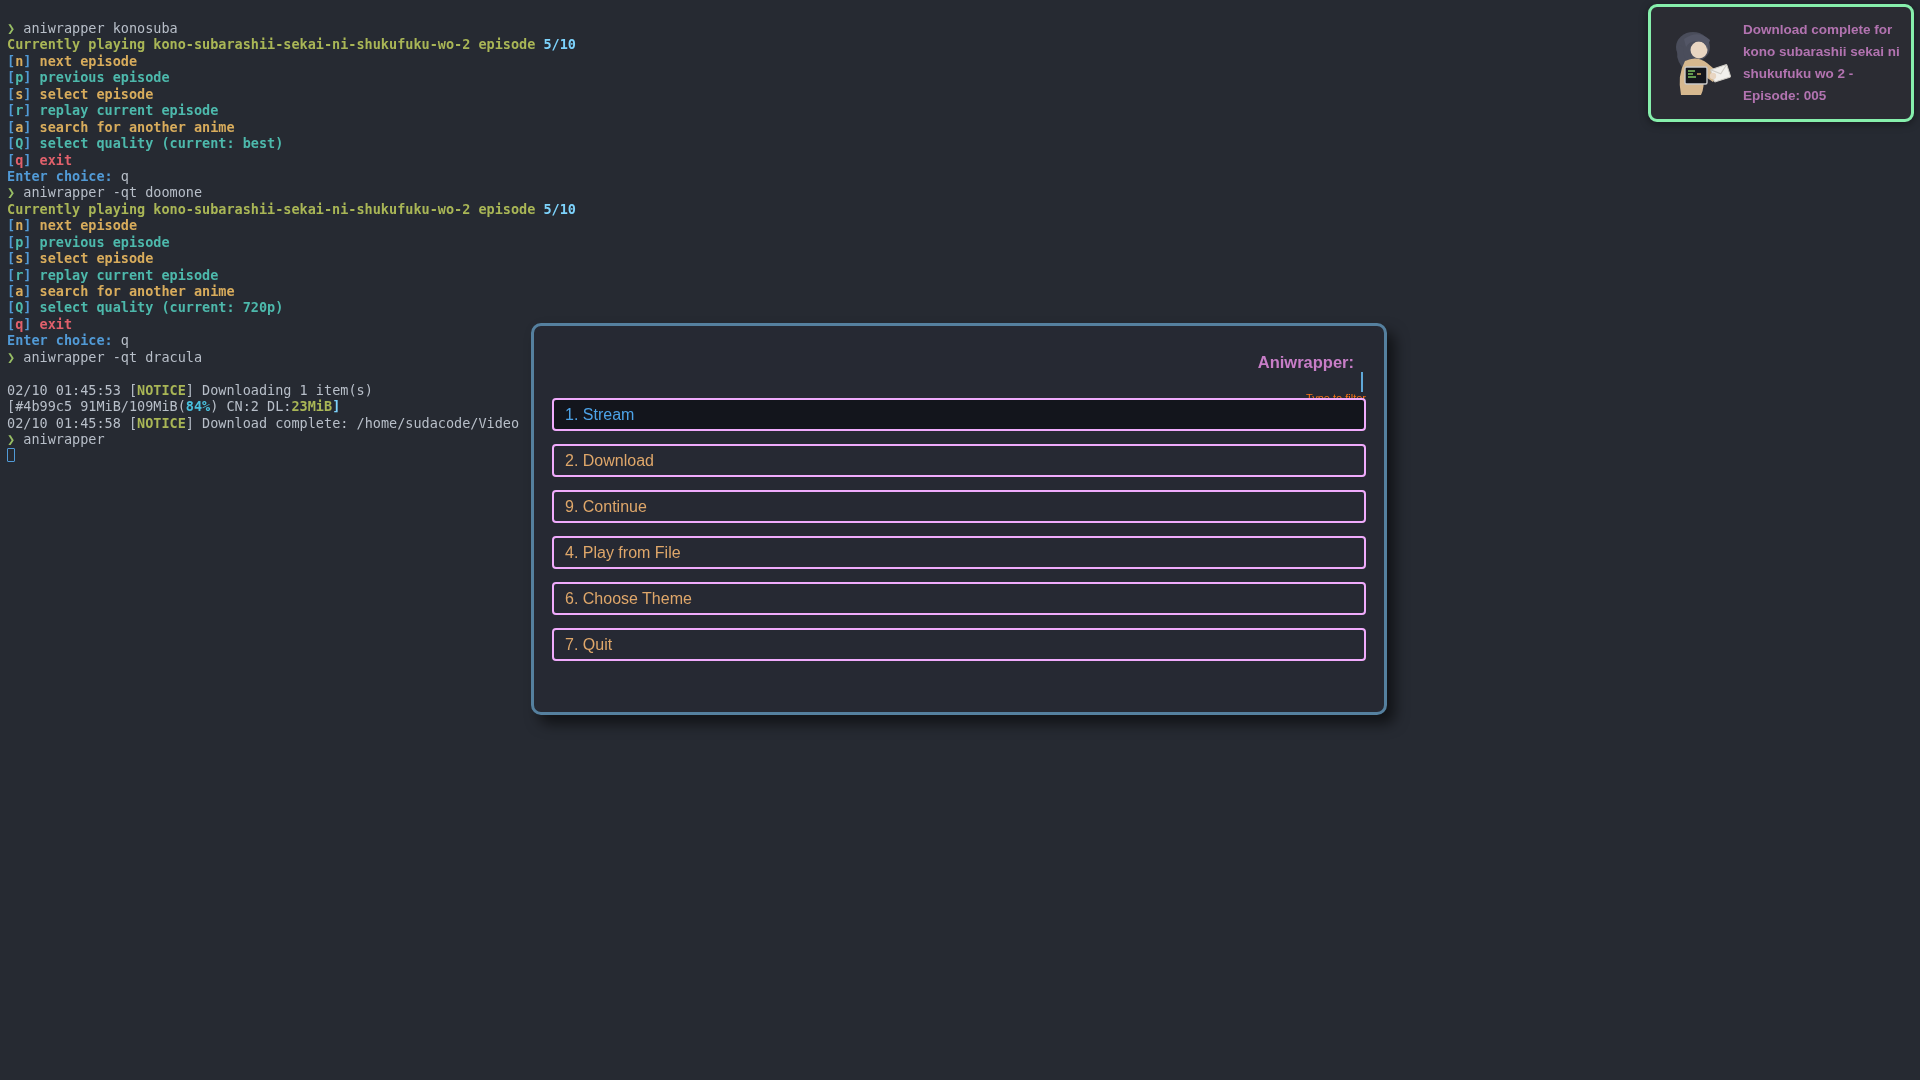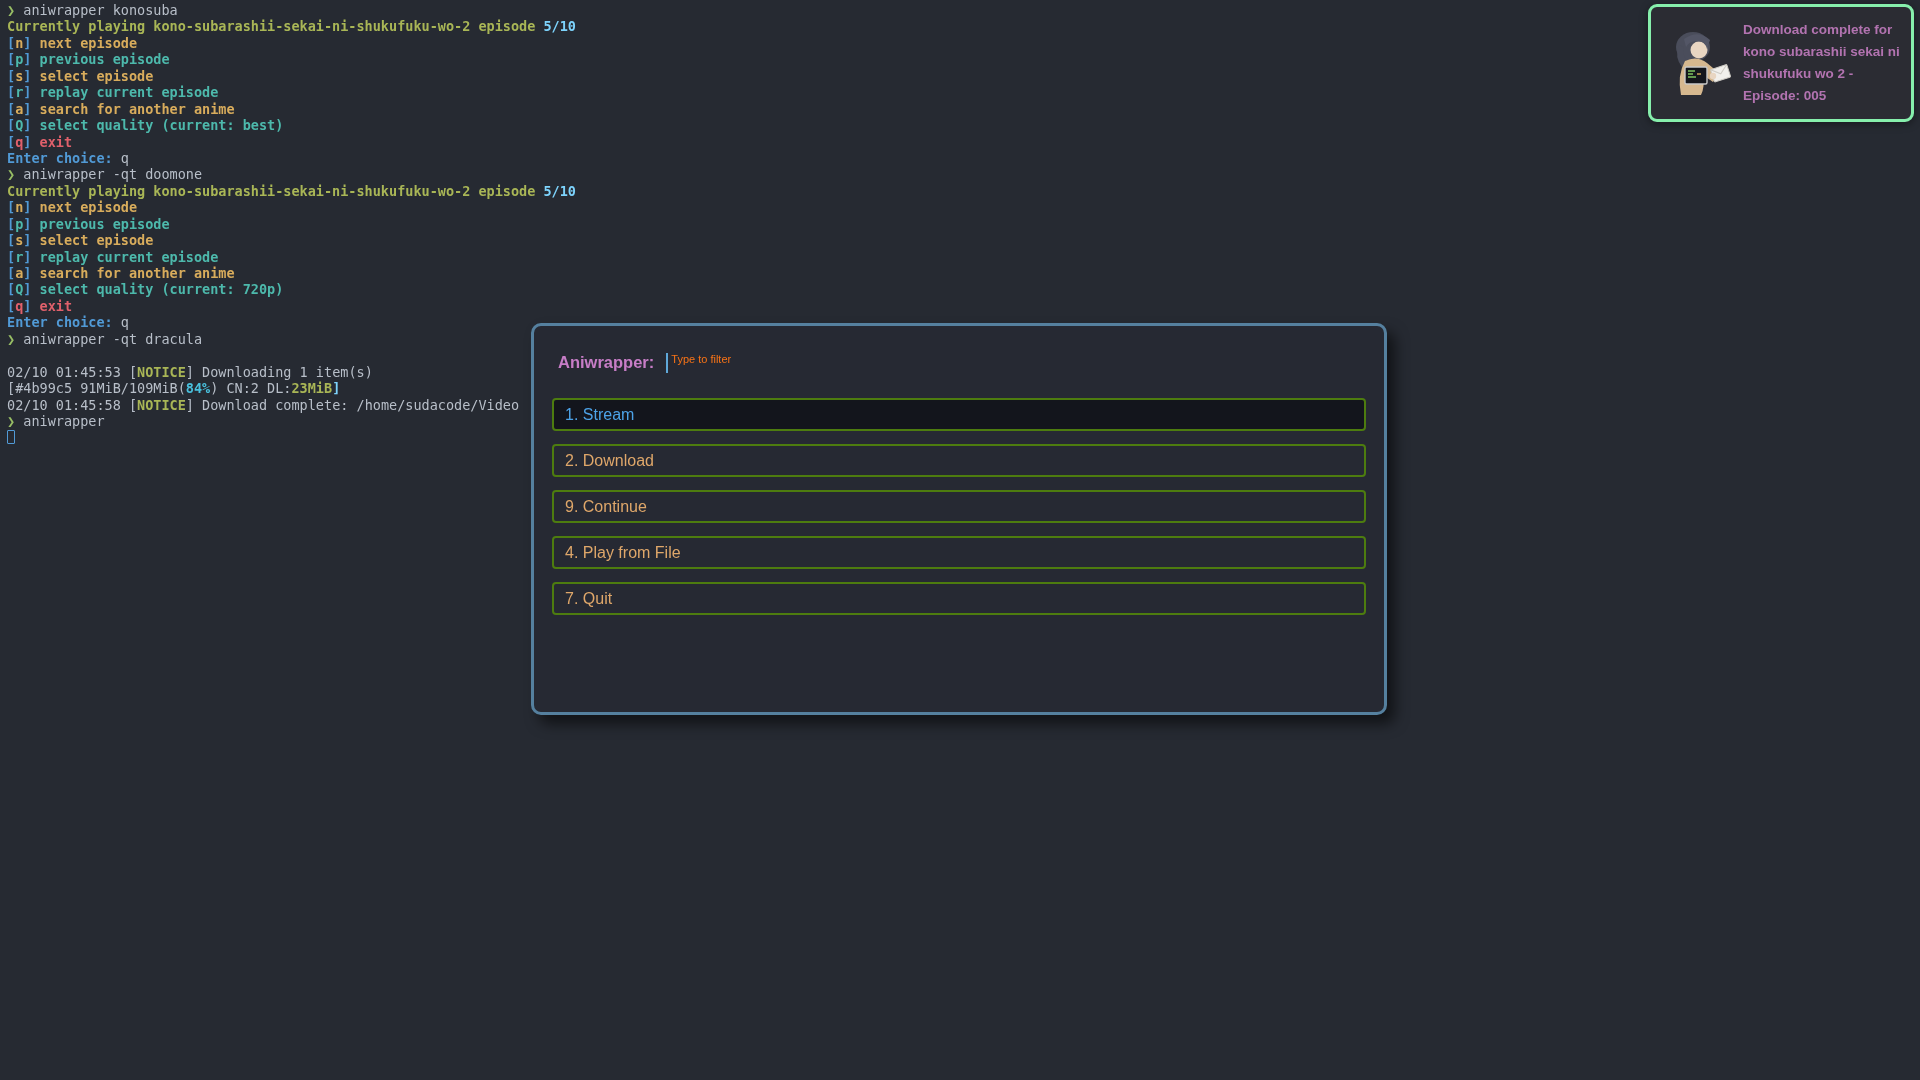--- a/index.html
+++ b/index.html
@@ -1,20 +1,20 @@
 <!DOCTYPE html>
 <html><head>
 <meta charset="utf-8">
 <style>
   html,body{margin:0;padding:0;background:#262a32;width:1920px;height:1080px;overflow:hidden;}
   #desktop{position:relative;width:1920px;height:1080px;background:#262a32;}
 
   
   #terminal{
-    position:absolute;left:7px;top:2px;width:1910px;
+    position:absolute;left:7px;top:20px;width:1910px;
     font-family:"DejaVu Sans Mono",monospace;
     font-size:13.5px;line-height:16.45px;
     color:#b8bfc9;white-space:pre;
   }
   .tline{height:16.45px;}
   .c-fg{color:#b8bfc9;}
   .c-green{color:#98be65;font-weight:bold;}
   .c-yellowgreen{color:#a9b656;font-weight:bold;margin-top:16px;}
   .c-magenta{color:#7dd3fc;font-weight:bold;}
   .c-blue{color:#519ad6;font-weight:bold;}
@@ -30,28 +30,28 @@
 
   
   #rofi{
     position:absolute;left:531px;top:323px;width:856px;height:392px;
     box-sizing:border-box;background:#262933;
     border:3px solid #55809f;border-radius:10px;
     box-shadow:8px 9px 14px rgba(0,0,0,0.55);
     padding:0 18px;z-index:10;
     font-family:"Liberation Sans",sans-serif;
   }
-  #rofi-promptrow{display:flex;align-items:flex-start;margin-top:27px;height:24px;padding-left:6px;}
+  #rofi-promptrow{display:flex;align-items:flex-end;margin-top:27px;height:24px;padding-left:6px;flex-direction:column;}
   #rofi-prompt{color:#c77dc7;font-size:16.5px;font-weight:600;margin-right:12px;}
   #rofi-caret{width:2px;height:20px;background:#5fa8d9;margin-right:3px;flex:none;}
   #rofi-placeholder{color:#f97316;font-size:11px;}
   #rofi-list{margin-top:21px;display:flex;flex-direction:column;gap:13px;}
   .rofi-row{
     height:33px;box-sizing:border-box;
-    border:2px solid #4d7c0f;border-radius:4px;
+    border:2px solid #f0abfc;border-radius:4px;
     background:#262933;color:#dfa76a;
     display:flex;align-items:center;padding-left:11px;
     font-size:16px;
   }
   .rofi-row.selected{background:#13151c;color:#4da3e8;}
 
   
   #notif{
     position:absolute;left:1648px;top:4px;width:266px;height:118px;
     box-sizing:border-box;background:#2b2c33;
@@ -83,20 +83,23 @@
         <div class="rofi-row">
           <span>2. Download</span>
         </div>
         <div class="rofi-row">
           <span>9. Continue</span>
         </div>
         <div class="rofi-row">
           <span>4. Play from File</span>
         </div>
         <div class="rofi-row">
+          <span>6. Choose Theme</span>
+        </div>
+        <div class="rofi-row">
           <span>7. Quit</span>
         </div>
       </div>
   </div>
 
   <div id="notif">
     <svg id="notif-icon" width="78" height="80" viewBox="0 0 78 80">
 
       <ellipse cx="36" cy="24" rx="17" ry="15" fill="#4a4d5b"></ellipse>
       <path d="M22 22 q-5 12 3 22 l6-4 q-6-8-4-16 z" fill="#4a4d5b"></path>

